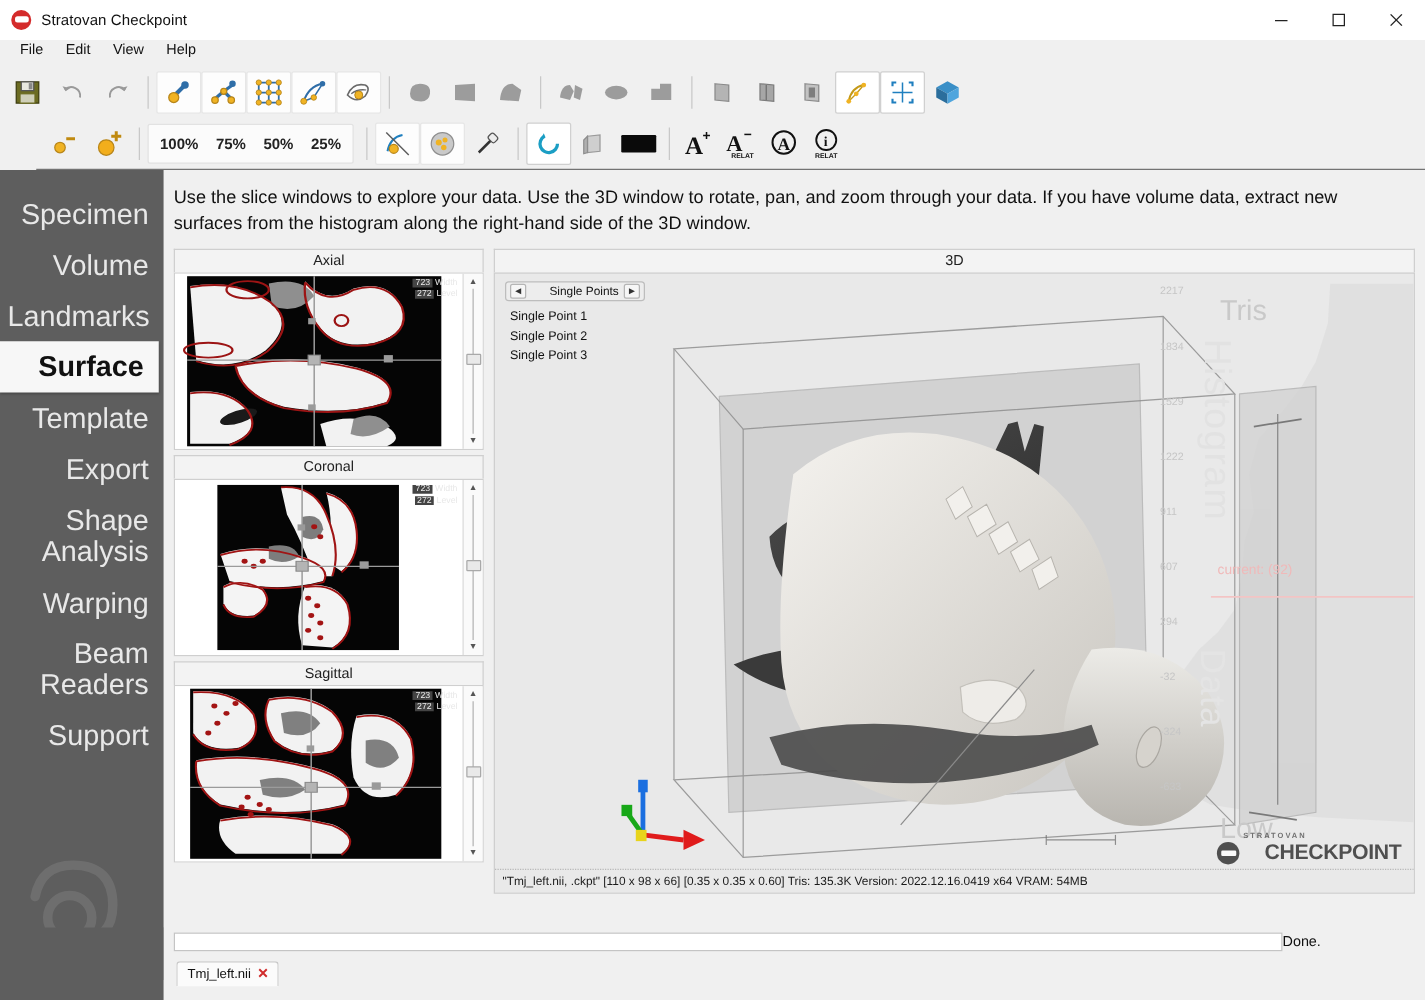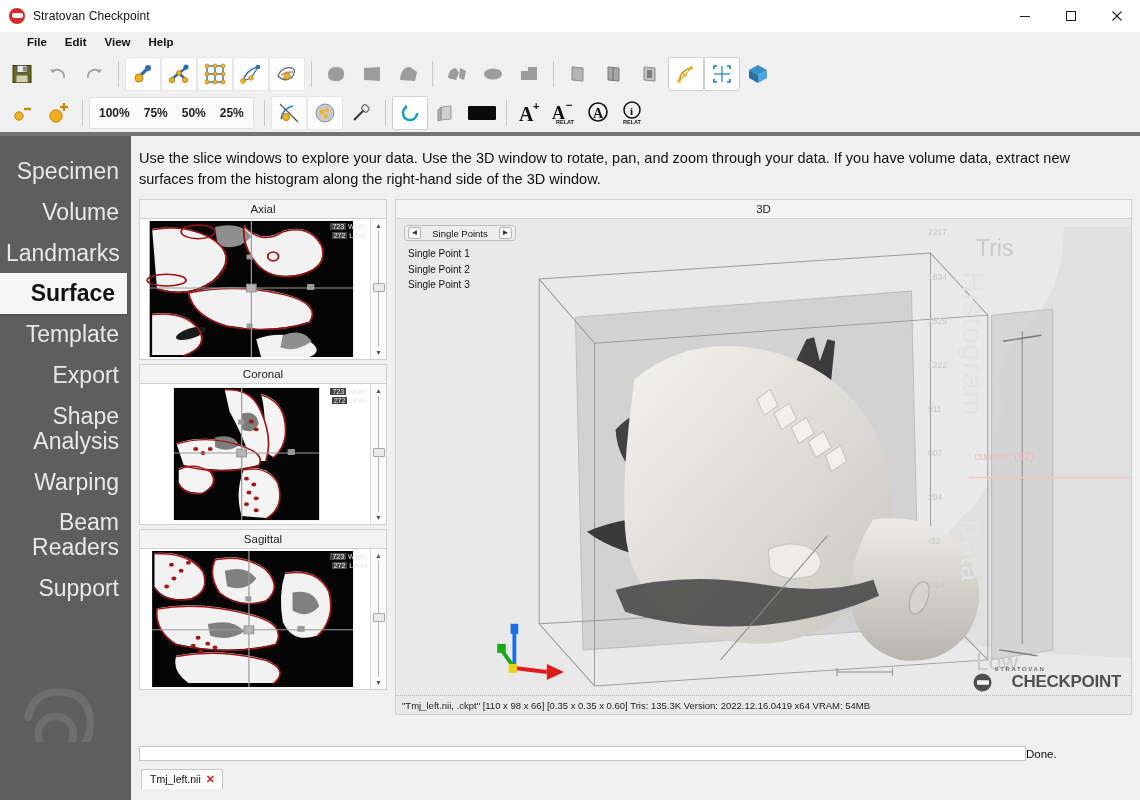--- a/index.html
+++ b/index.html
@@ -27,33 +27,33 @@
   .tb-title { font-size: 12px; color: #111; letter-spacing: .1px; }
   .win-btns { position: absolute; right: 0; top: 0; height: 32px; display: flex; }
   .win-btn {
     width: 46px; height: 32px; display: flex; align-items: center; justify-content: center;
     font-size: 13px; color: #222; background: transparent;
   }
   .win-btn svg { display: block; }
 
   
   .menubar {
-    height: 22px; background: #f0f0f0; display: flex; align-items: center;
-    padding-left: 19px; gap: 2px; font-weight: bold;
+    height: 22px; background: #f0f0f0; display: flex; 
+    padding-left: 8px; gap: 2px;
   }
   .menu-item {
     font-size: 11.5px; color: #111; padding: 3px 8px; line-height: 1;
   }
 
   
   .toolbar {
     height: 40px; background: #f0f0f0; display: flex; align-items: center;
     padding-left: 4px; gap: 0px;
   }
-  .tb-row2 { height: 42px; border-bottom: 4px solid #737373; }
+  .tb-row2 { height: 42px; border-bottom: 1px solid #737373; margin-left: 29px; }
   .tb-sep { width: 1px; height: 26px; background: #c8c8c8; margin: 0 6px; flex: none; }
   .tb-btn {
     width: 36px; height: 34px; display: flex; align-items: center; justify-content: center;
     flex: none; border: 1px solid transparent; border-radius: 2px;
   }
   .tb-btn.grouped { background: #fdfdfd; border-color: #e6e6e6; }
   .tb-btn.active { background: #ffffff; border: 1px solid #d0d0d0; }
   .tb-btn svg { display: block; }
   .zoom-group {
     display: flex; align-items: center; background: #fbfbfb;
@@ -140,21 +140,21 @@
   }
   .pts-head {
     display: flex; align-items: center; gap: 4px; background: #ededed;
     border: 1px solid #bdbdbd; border-radius: 3px; padding: 1px 3px; width: 112px;
   }
   .pts-arrow {
     width: 13px; height: 12px; display: flex; align-items: center; justify-content: center;
     background: #f6f6f6; border: 1px solid #b5b5b5; border-radius: 2px;
     font-size: 8px; color: #333; line-height: 1;
   }
-  .pts-title { font-size: 9.5px; color: #111; flex: 1; text-align: center; }
+  .pts-title { font-size: 9.5px; color: #111; flex: 1; text-align: right; }
   .pts-list { margin-top: 5px; padding-left: 4px; }
   .pts-item { font-size: 10px; color: #111; line-height: 1.55; }
 
   .status3d {
     position: absolute; left: 0; right: 0; bottom: 0; height: 19px;
     display: flex; align-items: center; padding-left: 6px;
     font-size: 9.5px; color: #1b1b1b; background: rgba(233,233,233,0.55);
     border-top: 1px dotted #b9b9b9; white-space: nowrap; z-index: 6;
   }
   .wm-logo {

